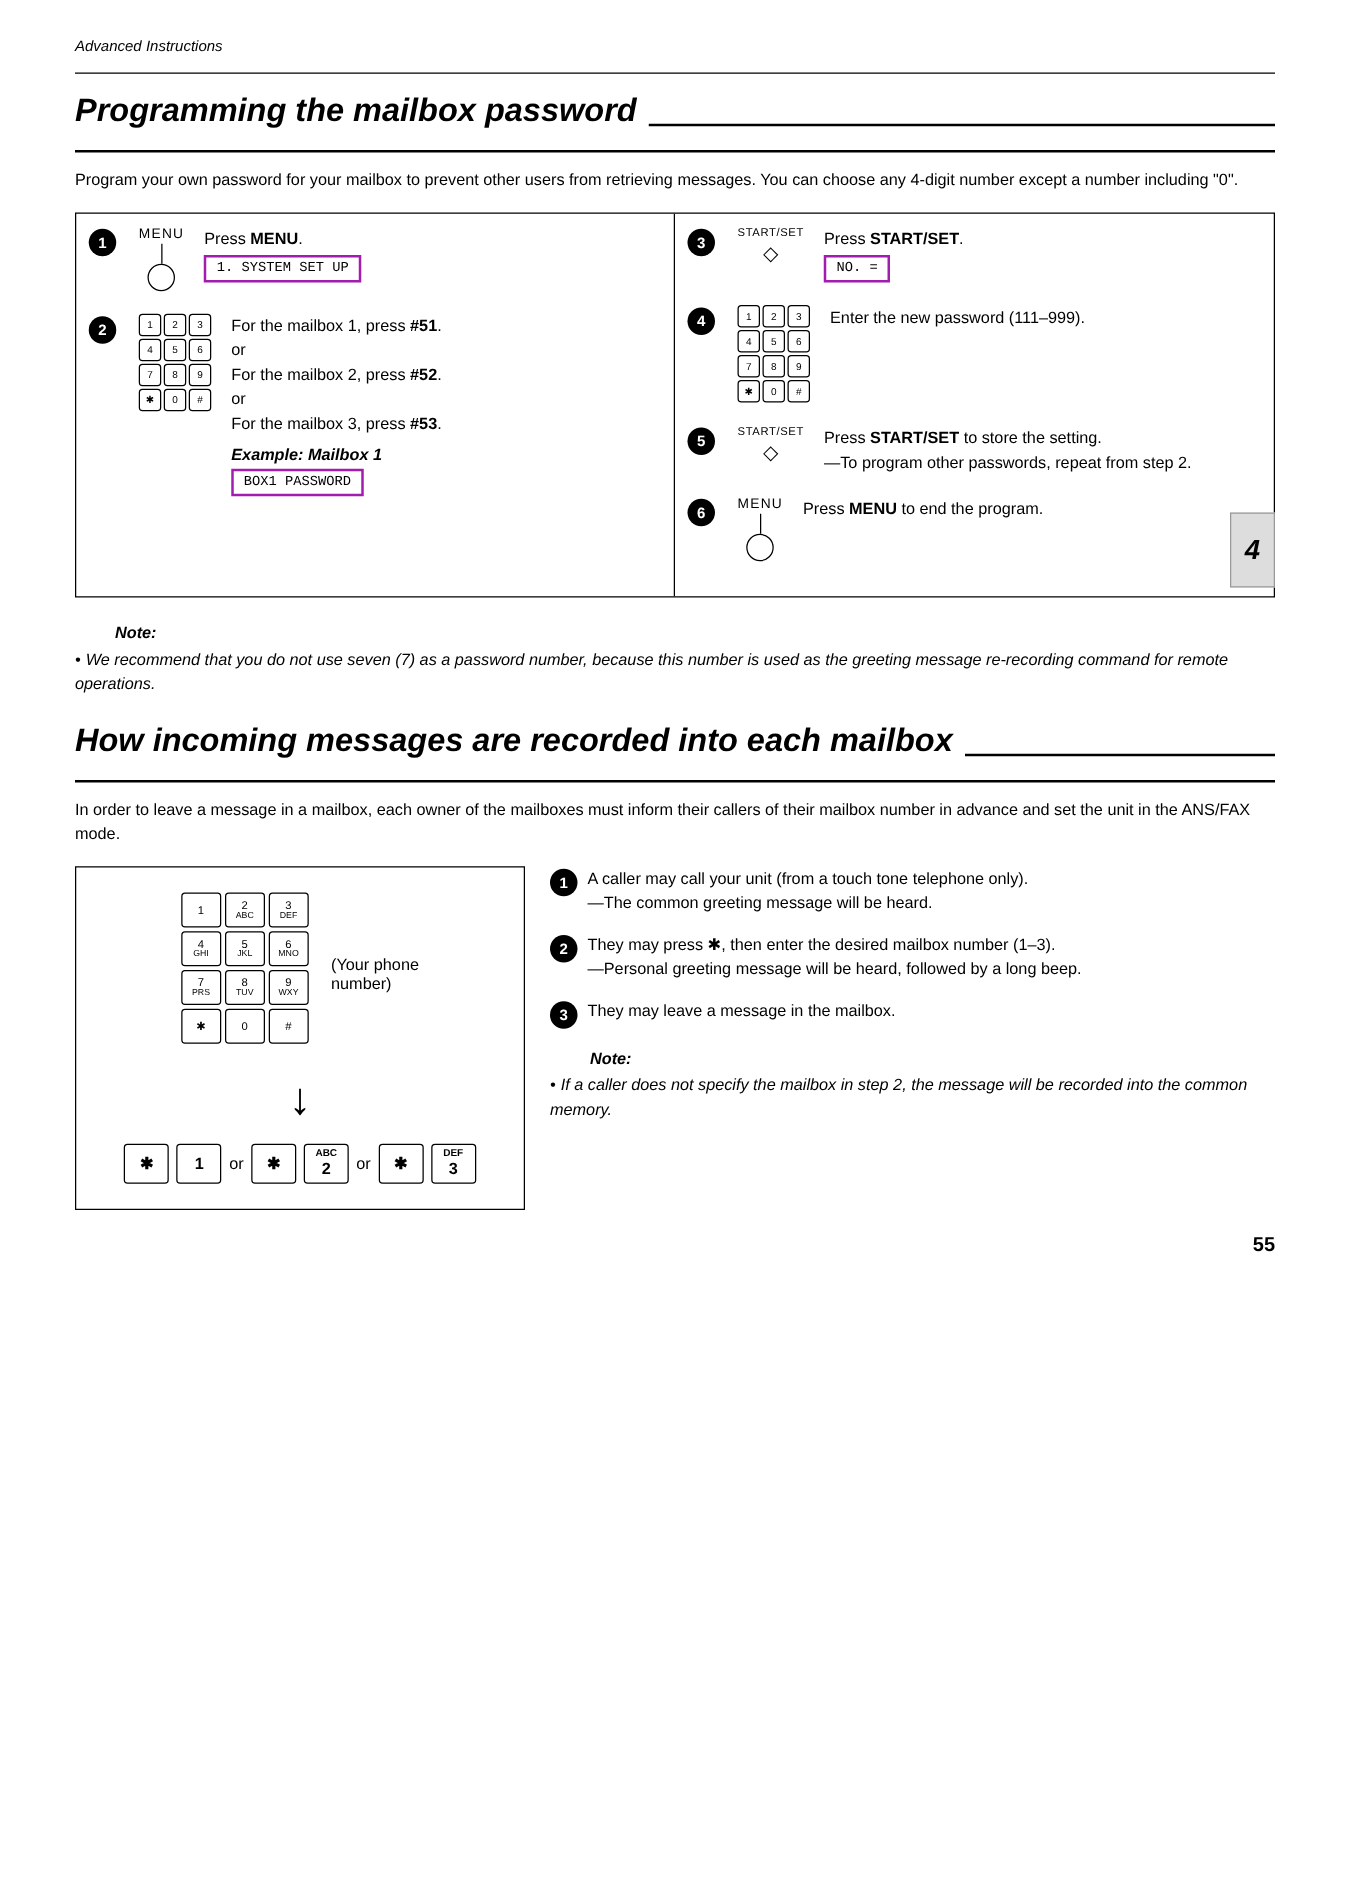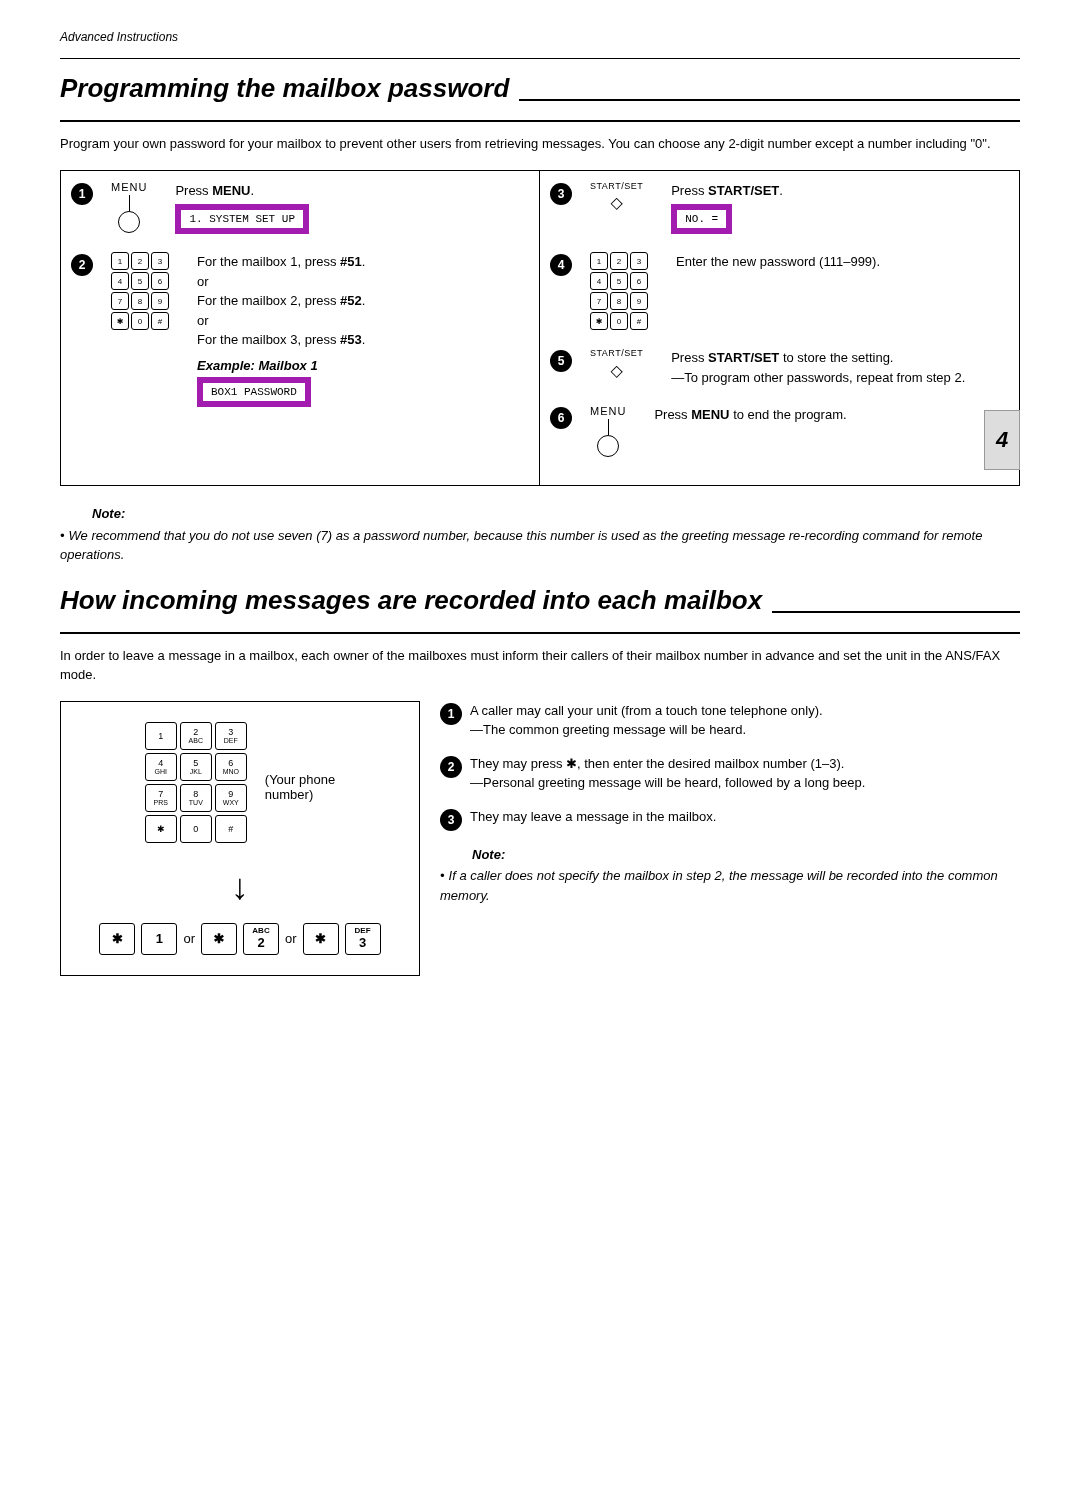--- a/index.html
+++ b/index.html
@@ -137,21 +137,21 @@
     }
     .start-set-diamond {
       width: 20px;
       height: 20px;
       display: flex;
       align-items: center;
       justify-content: center;
       font-size: 16px;
     }
     .lcd-box {
-      border: 6px solid #a21caf;
+      border: 2px solid #a21caf;
       padding: 3px 8px;
       font-size: 11px;
       font-family: 'Courier New', monospace;
       display: inline-block;
       margin-top: 4px;
     }
     .example-label {
       font-weight: bold;
       font-style: italic;
       font-size: 13px;
@@ -281,38 +281,38 @@
       position: relative;
     }
     .divider-line {
       border-top: 1px solid #000;
       margin: 14px 0;
     }
     .step-device-row {
       display: flex;
       flex-direction: row;
       align-items: flex-start;
-      gap: 28px;
+      gap: 16px;
     }
   </style>
 </head>
 <body>
 
 <div class="page-wrapper">
 
   <div class="tab-marker">
     <span>4</span>
   </div>
 
   <div class="advanced-instructions">Advanced Instructions</div>
   <div class="divider-line"></div>
 
   <div class="section-title">Programming the mailbox password</div>
 
-  <p class="intro-text">Program your own password for your mailbox to prevent other users from retrieving messages. You can choose any 2-digit number except a number including "0".</p>
+  <p class="intro-text">Program your own password for your mailbox to prevent other users from retrieving messages. You can choose any 4-digit number except a number including "0".</p>
 
   <div class="diagram-container">
 
     <div class="diagram-left">
 
       <div class="step-row">
         <div class="step-num">1</div>
         <div class="step-content">
           <div class="step-device-row">
             <div class="menu-device">
@@ -551,14 +551,15 @@
       <div class="note-section" style="margin-top:10px;">
         <div class="note-title">Note:</div>
         <div class="note-text">
           <span class="bullet-dot">If a caller does not specify the mailbox in step 2, the message will be recorded into the common memory.</span>
         </div>
       </div>
 
     </div>
   </div>
 
+  <div class="page-number">55</div>
 
 </div>
 
 </body></html>

